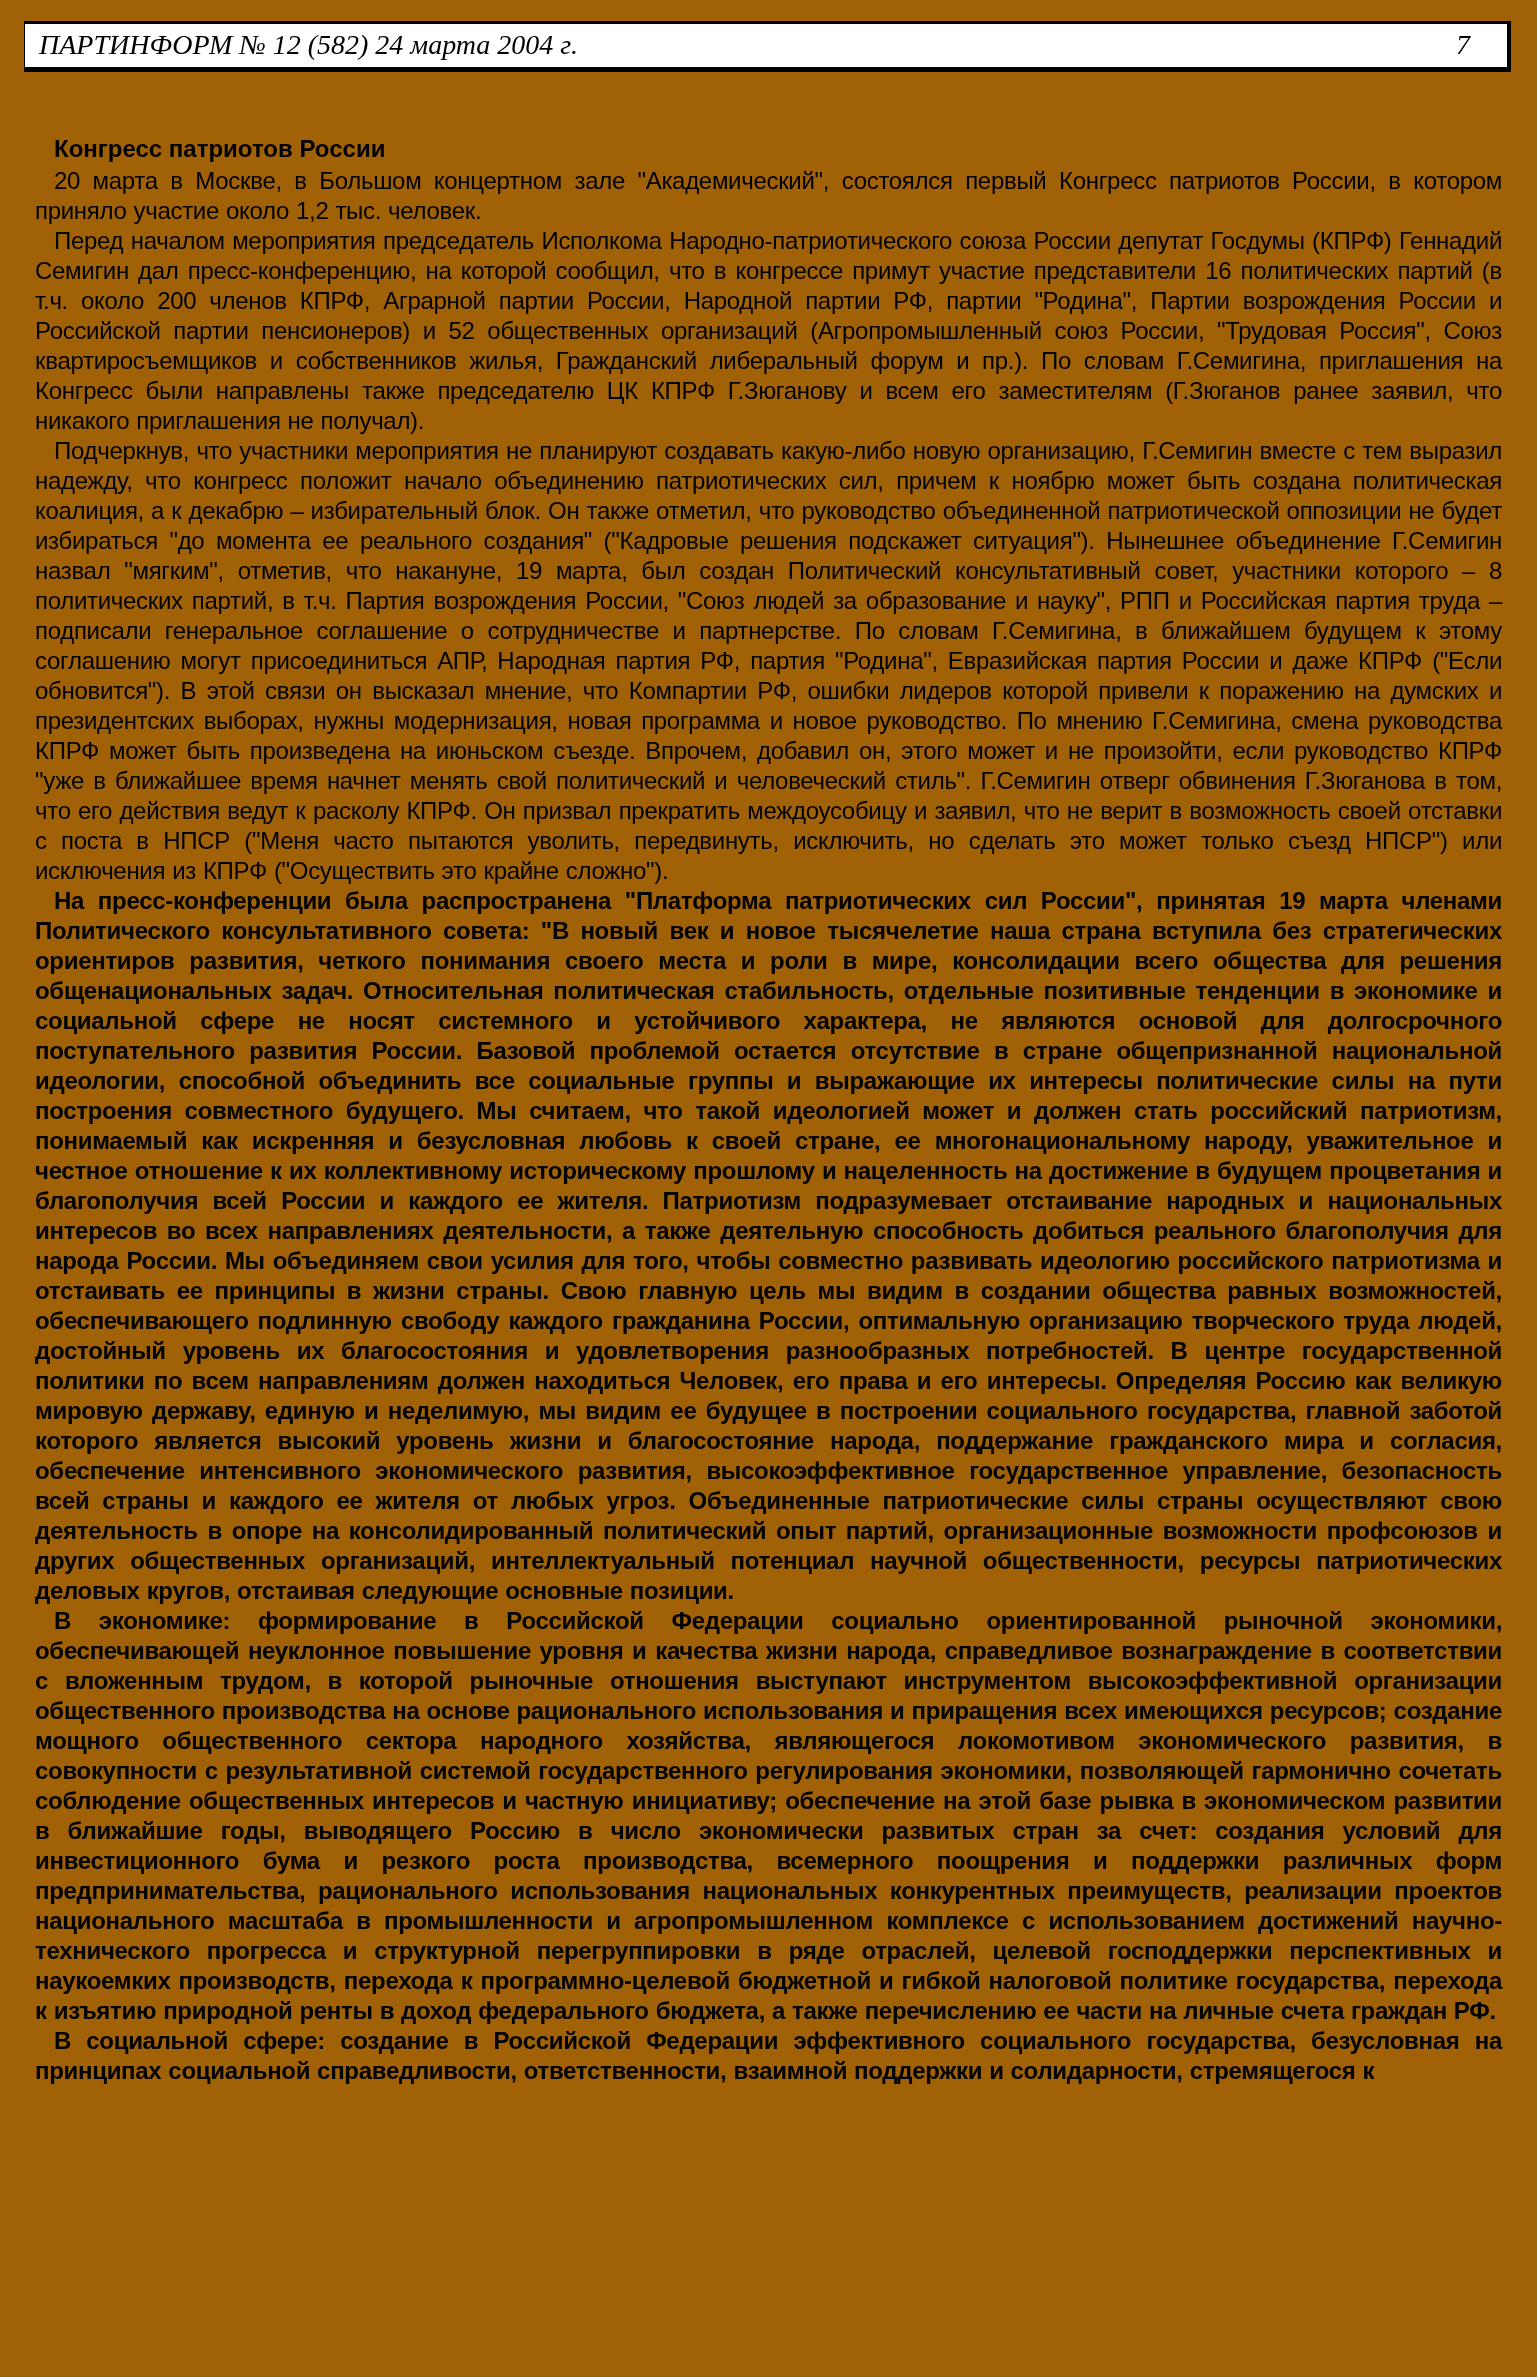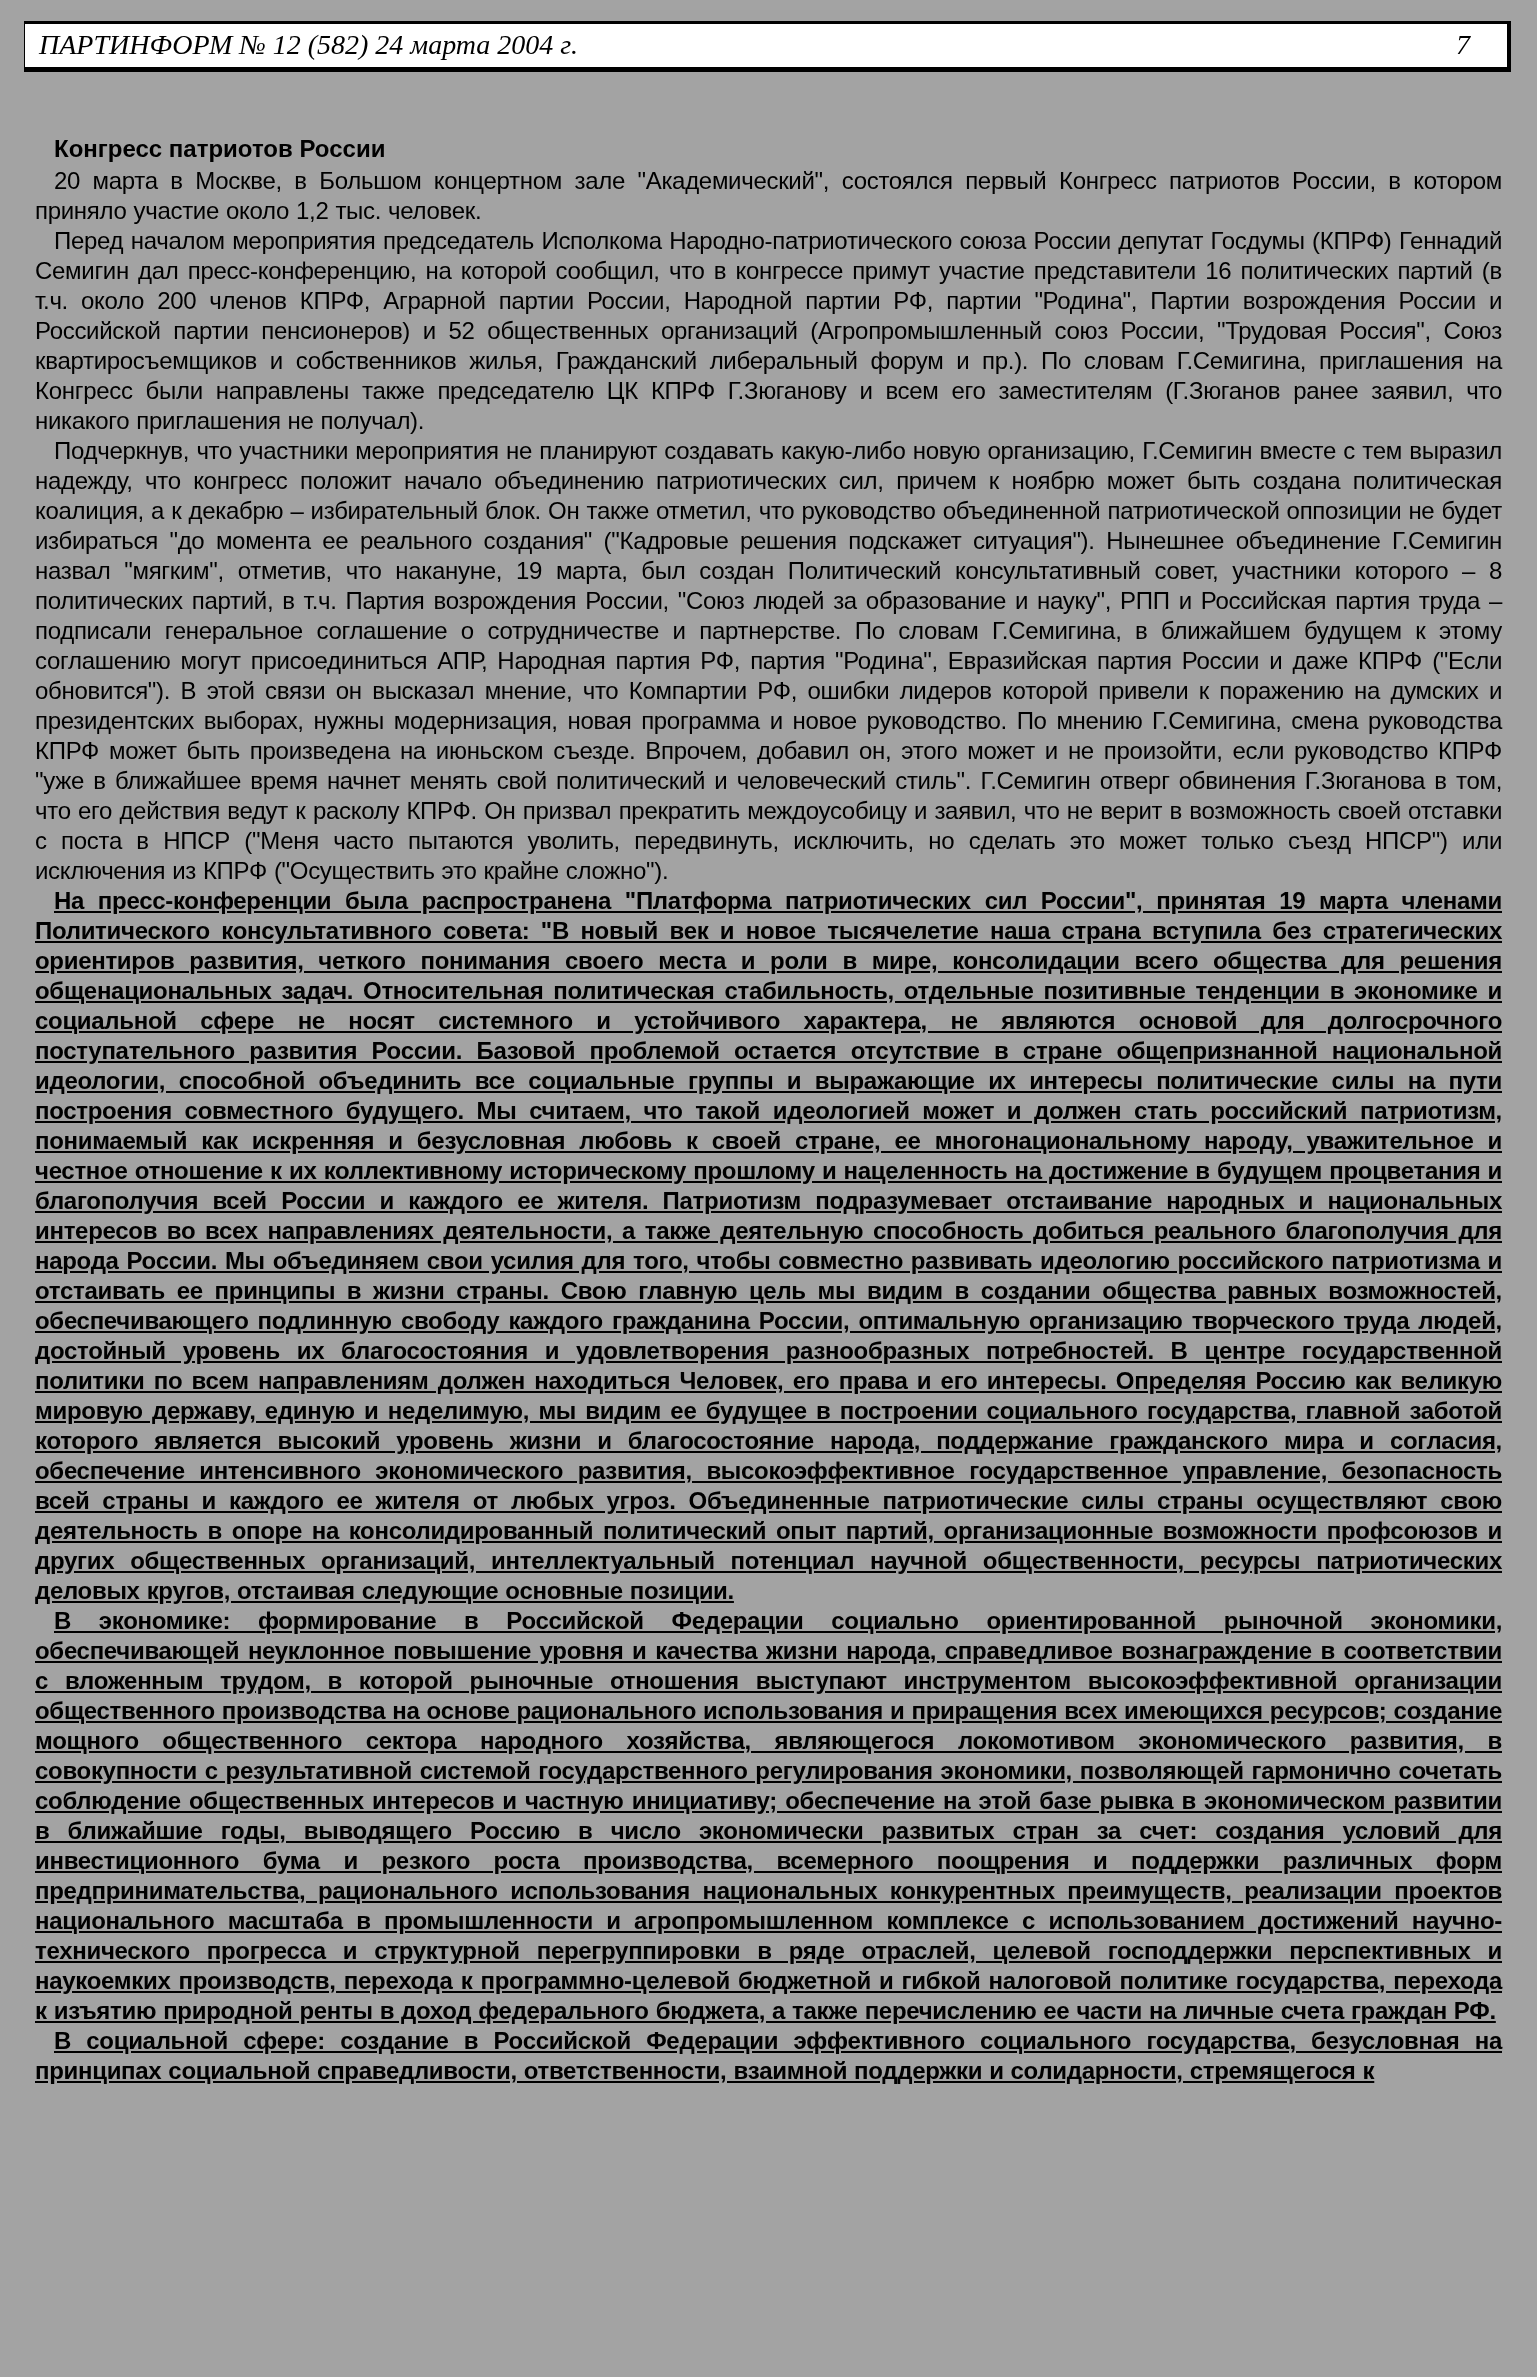--- a/index.html
+++ b/index.html
@@ -4,21 +4,21 @@
 <style>
   html, body {
     margin: 0;
     padding: 0;
     background: #ffffff;
   }
   .page {
     position: relative;
     width: 1537px;
     min-height: 2377px;
-    background: #a3a3a3;
+    background: #a16207;
     color: #000000;
     font-family: "Liberation Sans", "DejaVu Sans", sans-serif;
     overflow: hidden;
   }
   .header-box {
     margin: 21px 26px 0 24px;
     border-top: 3.2px solid #000;
     border-right: 4.5px solid #000;
     border-bottom: 5.8px solid #000;
     border-left: 1.3px solid #000;
@@ -56,21 +56,20 @@
     margin: 0;
     font-size: 24px;
     line-height: 30px;
     text-align: justify;
     text-indent: 19px;
     letter-spacing: -0.3px;
     word-spacing: 0.6px;
   }
   .para.bold {
     font-weight: bold;
-    text-decoration: underline;
   }
 </style>
 </head>
 <body>
 
 <div class="page">
 
   <div class="header-box">
     <span class="issue-line">ПАРТИНФОРМ № 12 (582) 24 марта 2004 г.</span>
     <span class="page-number">7</span>

